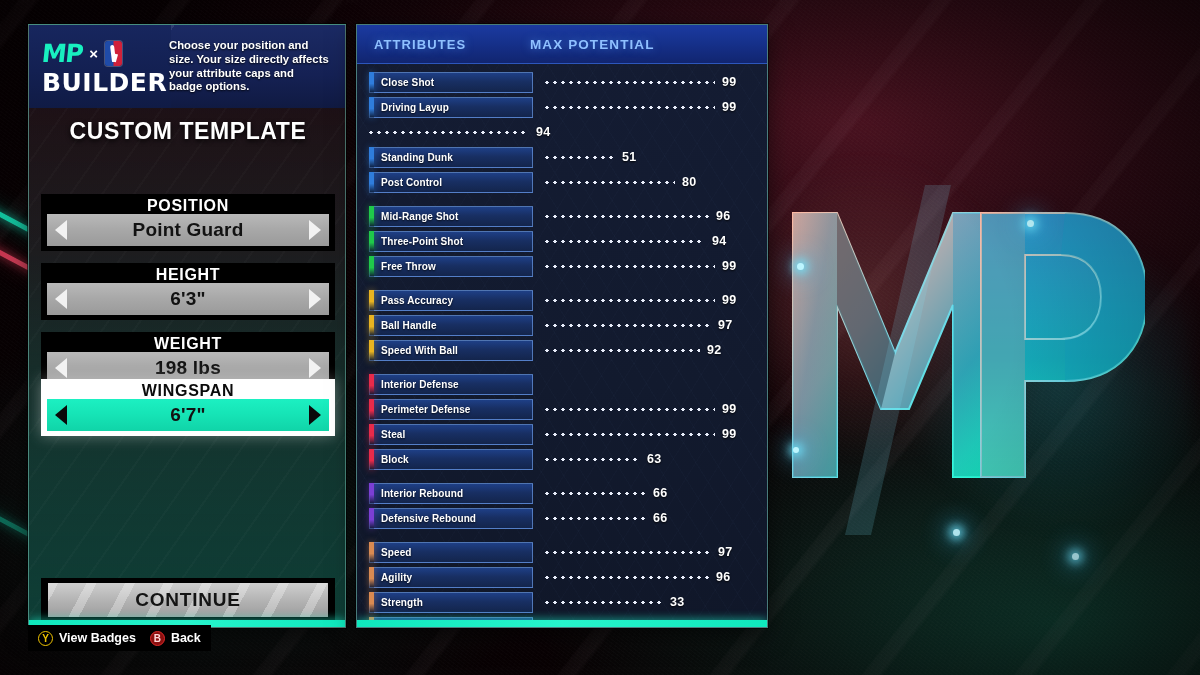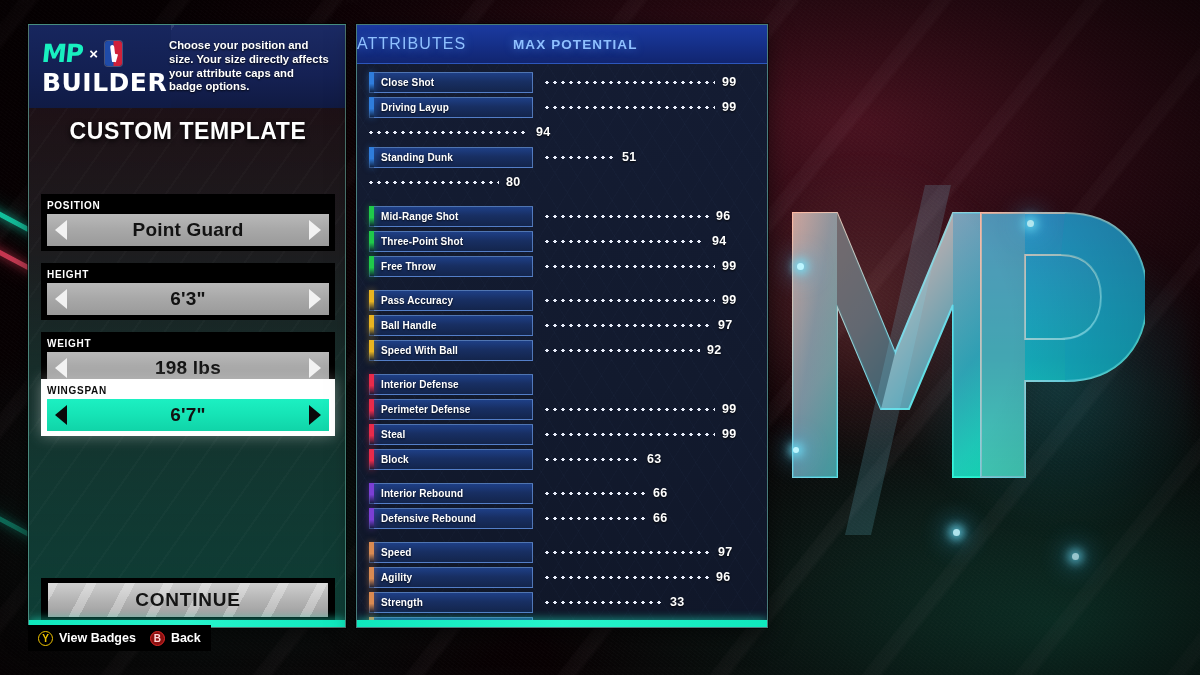--- a/index.html
+++ b/index.html
@@ -200,21 +200,22 @@
   }
   .stepper-group.sg1 { top: 169px; }
   .stepper-group.sg2 { top: 238px; }
   .stepper-group.sg3 { top: 307px; }
   .stepper-group.sg4 {
     top: 354px;
     background: #fff;
     box-shadow: 0 0 14px rgba(255,255,255,.35);
   }
   .sg-label {
-    font-size: 10px; font-weight: 700; letter-spacing: .7px;
+    text-align: center;
+    font-size: 16px; font-weight: 700; letter-spacing: .7px;
     color: #fff; line-height: 17px;
   }
   .stepper-group.sg4 .sg-label { color: #0b0b0b; }
 
   .stepper-bar {
     position: relative;
     height: 32px;
     background: linear-gradient(180deg, #b9b9b9 0%, #a8a8a8 48%, #9a9a9a 100%);
     display: flex; align-items: center; justify-content: center;
   }
@@ -271,22 +272,22 @@
       repeating-linear-gradient(-58deg, rgba(120,160,220,.07) 0 1px, rgba(0,0,0,0) 1px 21px);
   }
   .attr-header {
     position: relative;
     height: 39px;
     background: linear-gradient(180deg, #1b3aa0 0%, #16318c 45%, #112570 100%);
     display: flex; align-items: center;
     border-bottom: 1px solid rgba(80,140,240,.35);
   }
   .attr-header .h-attr {
-    width: 156px;
-    font-size: 16px; font-weight: 400; letter-spacing: 1.1px;
+    margin-left: 17px; width: 156px;
+    font-size: 13px; font-weight: 700; letter-spacing: 1.1px;
     color: #8fc0ff;
     text-shadow: 0 0 8px rgba(90,160,255,.55);
   }
   .attr-header .h-max {
     font-size: 13.5px; font-weight: 800; letter-spacing: 1.1px;
     color: #8fc0ff;
     text-shadow: 0 0 8px rgba(90,160,255,.55);
   }
 
   .attr-body { position: relative; padding: 6px 0 0 0; }
@@ -528,20 +529,24 @@
             <div class="attr-chip">
               <span class="attr-accent" style="background: linear-gradient(rgb(47, 125, 220) 0%, rgb(47, 125, 220) 55%, rgba(0, 0, 0, 0.35) 100%); box-shadow: rgba(47, 125, 220, 0.5) 0px 0px 6px;"></span>
               <span class="attr-name">Standing Dunk</span>
             </div>
             <div class="attr-leader">
               <span class="dots" style="width: 72px;"></span>
               <span class="attr-value">51</span>
             </div>
           </div>
           <div class="attr-row">
+            <div class="attr-chip">
+              <span class="attr-accent" style="background: linear-gradient(rgb(47, 125, 220) 0%, rgb(47, 125, 220) 55%, rgba(0, 0, 0, 0.35) 100%); box-shadow: rgba(47, 125, 220, 0.5) 0px 0px 6px;"></span>
+              <span class="attr-name">Post Control</span>
+            </div>
             <div class="attr-leader">
               <span class="dots" style="width: 132px;"></span>
               <span class="attr-value">80</span>
             </div>
           </div>
         </div>
         <div class="attr-group">
           <div class="attr-row">
             <div class="attr-chip">
               <span class="attr-accent" style="background: linear-gradient(rgb(31, 201, 74) 0%, rgb(31, 201, 74) 55%, rgba(0, 0, 0, 0.35) 100%); box-shadow: rgba(31, 201, 74, 0.5) 0px 0px 6px;"></span>

